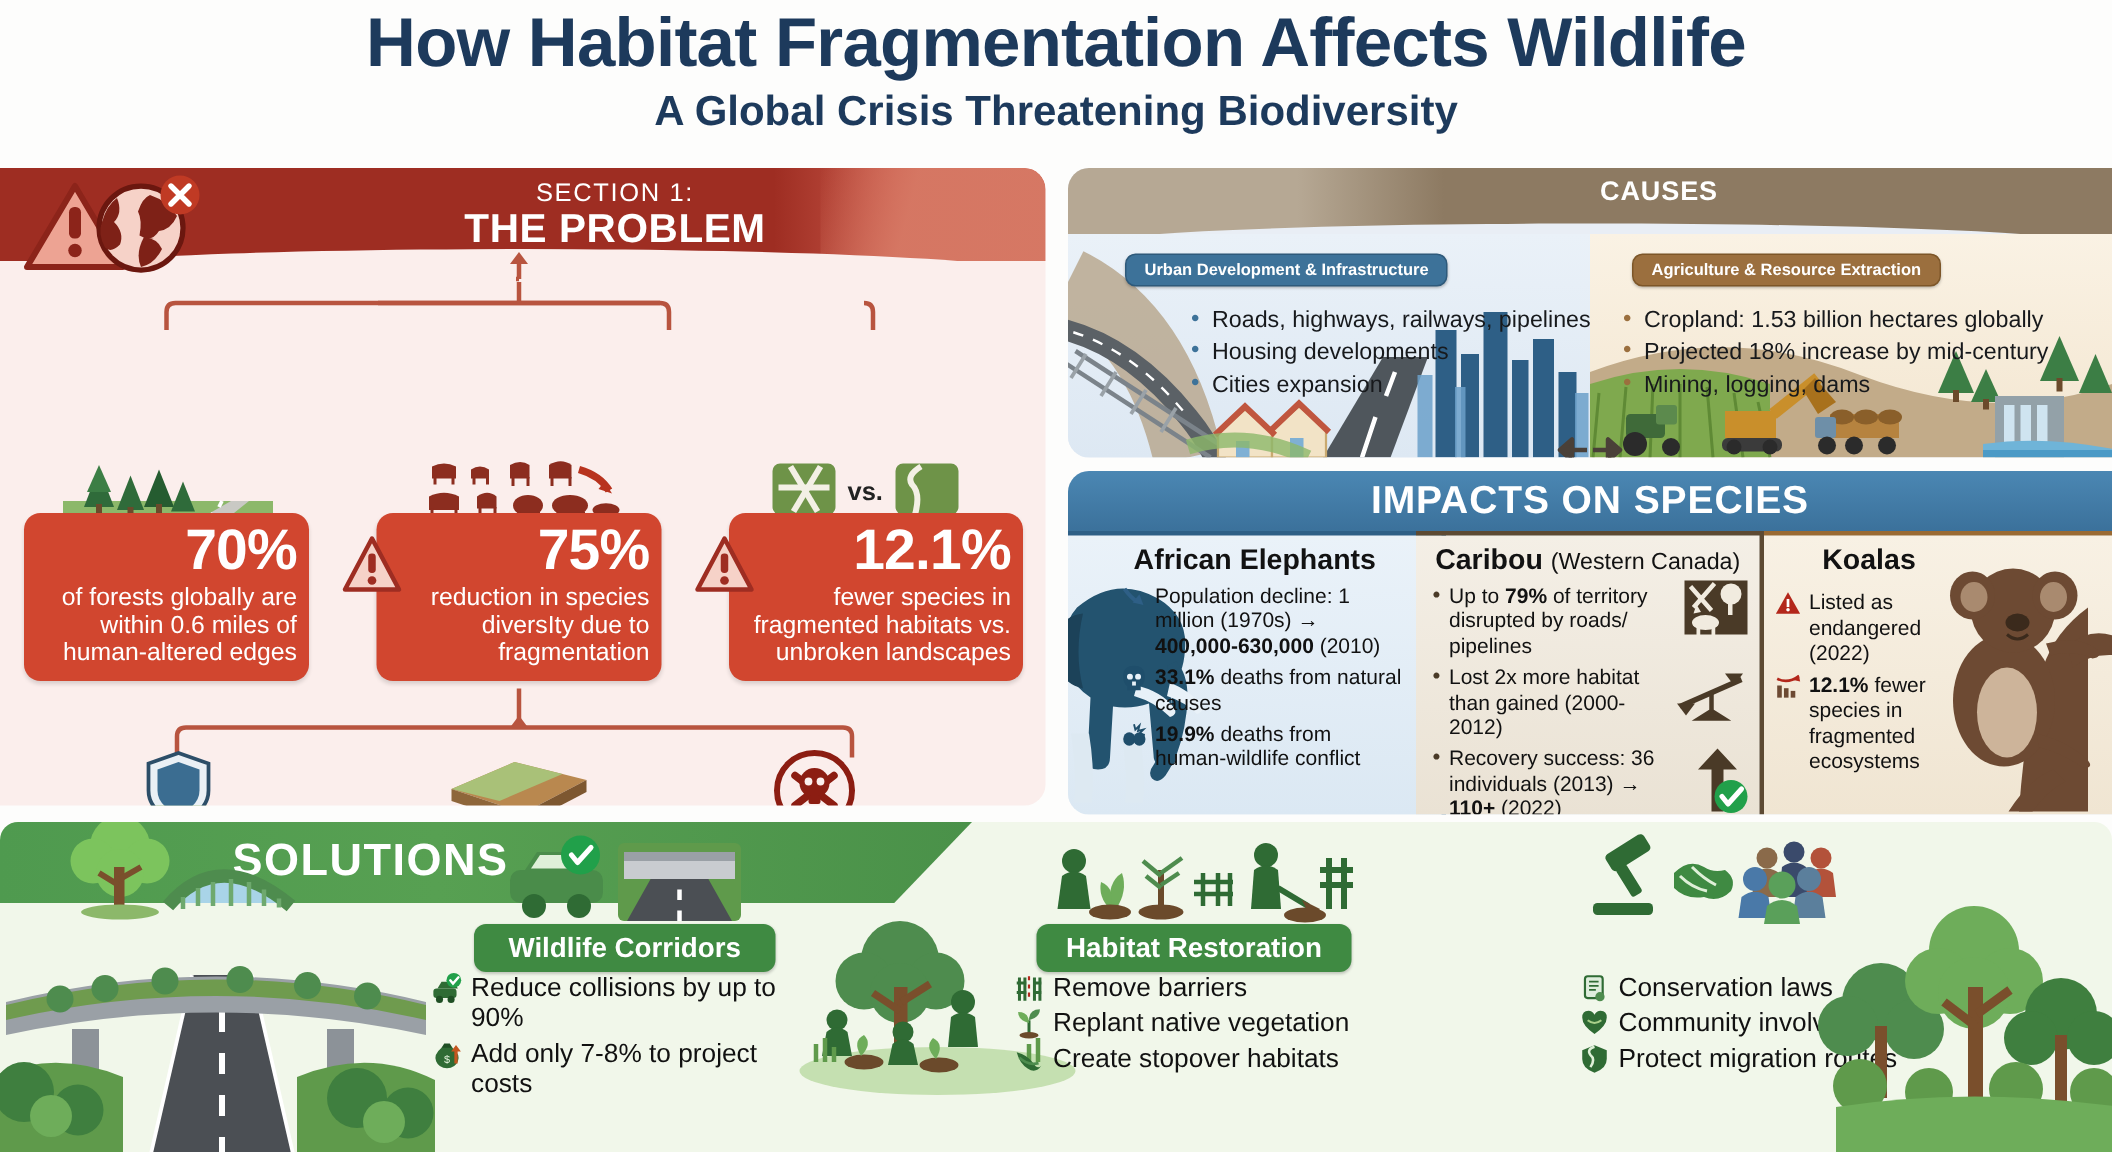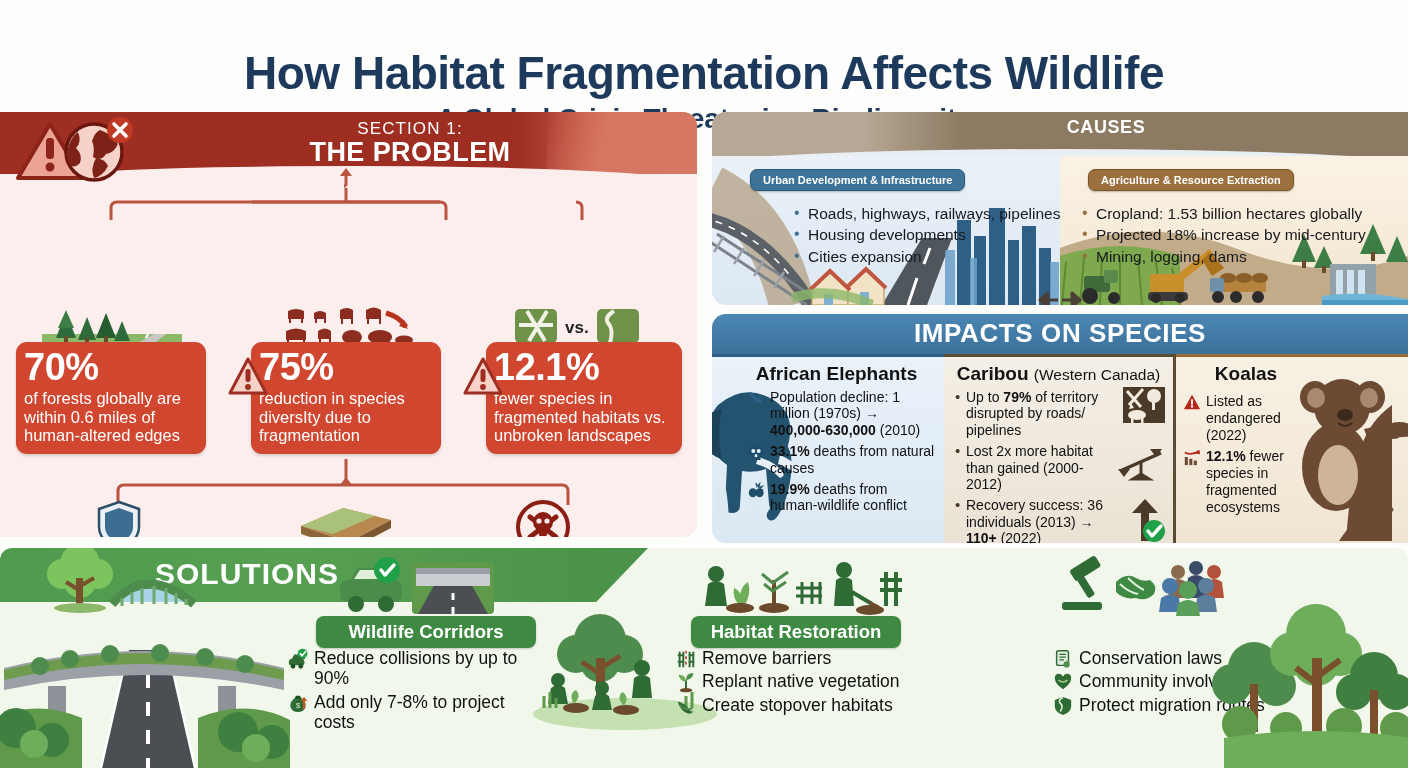--- a/index.html
+++ b/index.html
@@ -10,21 +10,20 @@
     overflow: hidden;
   }
   #page { position: relative; width: 1408px; height: 768px; background: #fdfdfc; }
 
   
   #title-block { position: absolute; left: 0; top: 4px; width: 1408px; text-align: center; }
   #main-title {
     font-size: 46px; font-weight: bold; color: #1d3a5c;
     letter-spacing: -0.5px; line-height: 1.08;
     text-shadow: 0 1px 0 rgba(255,255,255,0.6);
-    margin-top: 45px;
   }
   #sub-title { font-size: 28px; font-weight: bold; color: #1d3a5c; line-height: 1.25; margin-top: 2px; }
 
   
   #problem-panel {
     position: absolute; left: 0; top: 112px; width: 697px; height: 425px;
     background: #fbeeec; border-radius: 0 14px 14px 0; overflow: hidden; padding-left: 32px;
   }
   #problem-header {
     position: absolute; left: 0; top: 0; width: 697px; height: 62px;
@@ -45,21 +44,21 @@
   .sec-title { font-size: 27px; color: #ffffff; font-weight: bold; letter-spacing: 0.4px; margin-top: -2px; }
 
   #hazard-badge { position: absolute; left: 8px; top: 4px; width: 142px; height: 72px; z-index: 4; }
 
   
   .connector { position: absolute; background: #b8543f; }
 
   
   .stat-card {
     position: absolute; background: #d1462f; border-radius: 11px;
-    color: #fff; text-align: left; padding: 6px 8px 9px;
+    color: #fff; text-align: right; padding: 6px 8px 9px;
     box-shadow: 0 2px 3px rgba(0,0,0,0.14);
   }
   .stat-num { font-size: 38px; font-weight: bold; line-height: 1.05; letter-spacing: -0.5px; }
   .stat-txt { font-size: 16.5px; line-height: 1.14; margin-top: 1px; }
 
   .stat-icon-art { position: absolute; }
 
   
   #causes-panel {
     position: absolute; left: 712px; top: 112px; width: 696px; height: 193px;
@@ -628,21 +627,21 @@
       <circle cx="16" cy="46" r="8" fill="#2f6b34"></circle>
         <circle cx="46" cy="46" r="8" fill="#2f6b34"></circle>
       <circle cx="47" cy="12" r="13" fill="#21a04a"></circle>
       <path d="M41 12 l4 5 l9 -10" stroke="#fff" stroke-width="3.4" fill="none" stroke-linecap="round" stroke-linejoin="round"></path>
       <rect x="72" y="4" width="82" height="52" rx="4" fill="#5f9a4b"></rect>
       <path d="M78 56 L96 24 H130 L148 56z" fill="#4b4f54"></path>
       <path d="M113 56 V28" stroke="#fff" stroke-width="3" stroke-dasharray="7 7"></path>
       <rect x="76" y="14" width="74" height="14" fill="#c9ccd0"></rect>
       <rect x="76" y="10" width="74" height="6" fill="#9aa0a6"></rect>
     </svg>
-    <div class="sol-pill" style="left:316px;top:68px;width:220px;">Wildlife Corridors</div>
+    <div class="sol-pill" style="left:316px;top:68px;width:201px;">Wildlife Corridors</div>
     <ul class="sol-list" style="left:288px;top:100px;width:240px;">
       <li>
         <svg class="sol-ic" viewBox="0 0 22 22">
           <rect x="1" y="11" width="17" height="7" rx="2.4" fill="#2f6b34"></rect>
           <path d="M4 11 l3 -5 h9 l3 5z" fill="#2f6b34"></path>
           <circle cx="5.5" cy="19" r="2.6" fill="#1f4f24"></circle>
             <circle cx="14" cy="19" r="2.6" fill="#1f4f24"></circle>
           <circle cx="16" cy="5" r="5.4" fill="#21a04a"></circle>
           <path d="M13.4 5 l2 2.4 l4 -4.6" stroke="#fff" stroke-width="1.8" fill="none" stroke-linecap="round"></path>
         </svg>

